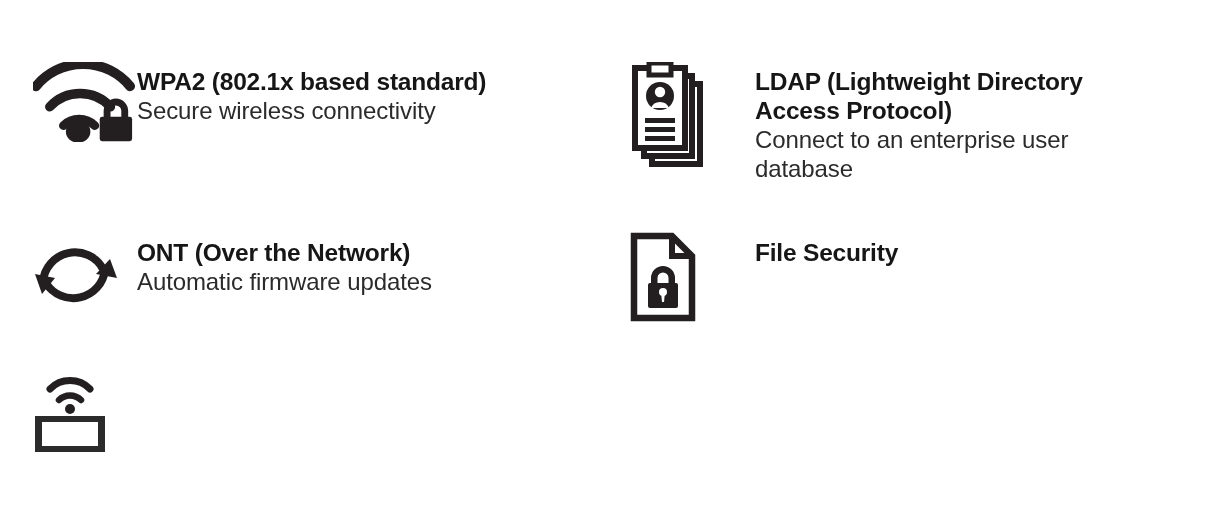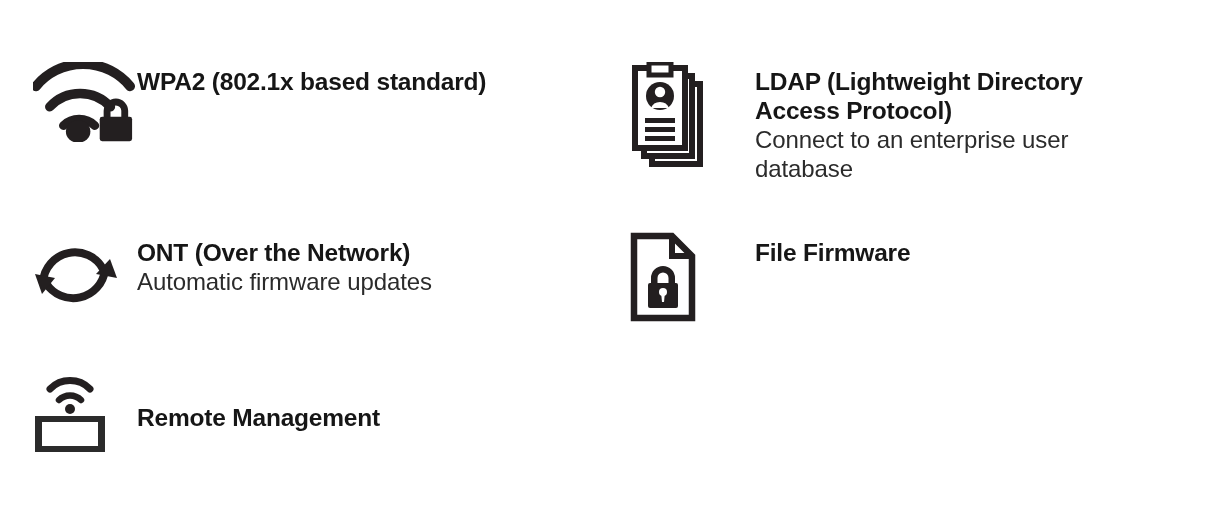--- a/index.html
+++ b/index.html
@@ -97,20 +97,21 @@
           <path d="M17 45 A 42 42 0 0 1 79 45" stroke-width="9.5"></path>
           <path d="M31 64 A 23 23 0 0 1 63 64" stroke-width="9"></path>
         </g>
         <ellipse cx="46" cy="70" rx="12.5" ry="11.5" fill="#231f20"></ellipse>
         <path d="M72 49 a 12.5 12.5 0 0 1 25 0 v 8 h -7 v -8 a 5.5 5.5 0 0 0 -11 0 v 8 h -7 z" fill="#231f20"></path>
         <rect x="68" y="55" width="33" height="25" rx="2.5" fill="#231f20"></rect>
       </svg>
     </div>
     <div class="text-slot">
       <div class="feature-title">WPA2 (802.1x based standard)</div>
+      <div class="feature-desc">Secure wireless connectivity</div>
     </div>
   </div>
 
   <div class="feature-item col-right row-1 item-ldap">
     <div class="icon-slot">
       <svg width="92" height="110" viewBox="0 0 92 110" aria-hidden="true">
 
         <path d="M22 22 h 48 v 80 h -48 z" fill="#fff" stroke="#231f20" stroke-width="6"></path>
 
         <path d="M14 14 h 48 v 80 h -48 z" fill="#fff" stroke="#231f20" stroke-width="6"></path>
@@ -165,40 +166,37 @@
 
         <path d="M21 46 a 12 12 0 0 1 24 0 v 7 h -6.5 v -7 a 5.5 5.5 0 0 0 -11 0 v 7 h -6.5 z" fill="#231f20"></path>
 
         <rect x="18" y="51" width="30" height="25" rx="2" fill="#231f20"></rect>
 
         <circle cx="33" cy="60" r="4" fill="#fff"></circle>
         <path d="M31 60 h 4 l -1 10 h -2 z" fill="#fff"></path>
       </svg>
     </div>
     <div class="text-slot">
-      <div class="feature-title">File Firmware</div>
+      <div class="feature-title">File Security</div>
     </div>
   </div>
 
   <div class="feature-item col-left row-3 item-rm title-only">
     <div class="icon-slot">
       <svg width="76" height="82" viewBox="0 0 76 82" aria-hidden="true">
 
         <g fill="none" stroke="#231f20" stroke-linecap="round">
           <path d="M17 17 A 28 28 0 0 1 57 17" stroke-width="7"></path>
           <path d="M26 28 A 15.5 15.5 0 0 1 48 28" stroke-width="6.5"></path>
         </g>
         <circle cx="37" cy="37" r="5" fill="#231f20"></circle>
 
         <rect x="2" y="44" width="70" height="36" fill="#2b2b2b"></rect>
 
         <rect x="8" y="49" width="58" height="26" fill="#ffffff"></rect>
 
         <rect x="8" y="49" width="58" height="26" fill="none" stroke="#2b2b2b" stroke-width="2"></rect>
       </svg>
     </div>
-    <div class="text-slot">
-      <div class="feature-title">Remote Management</div>
-    </div>
   </div>
 
 
 </div>
 
 </body></html>

